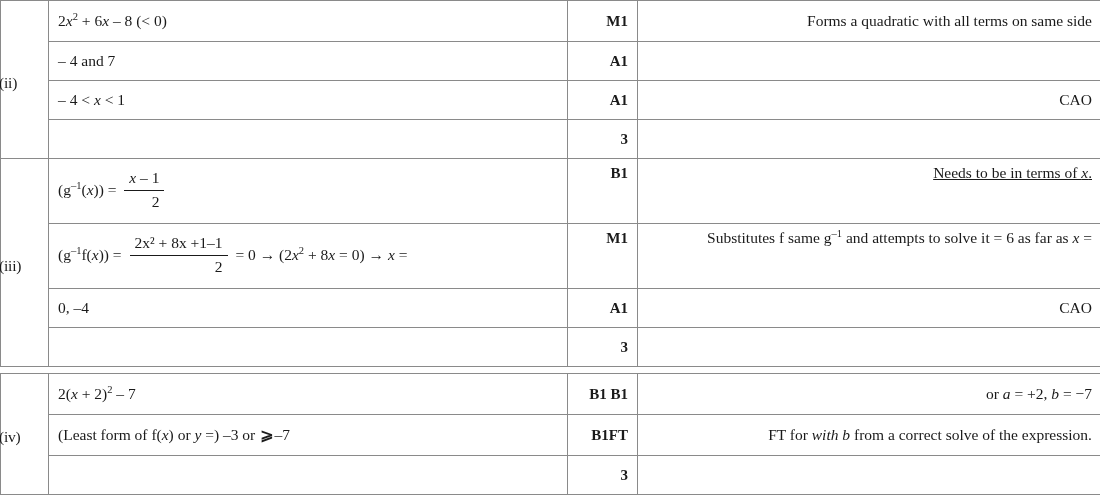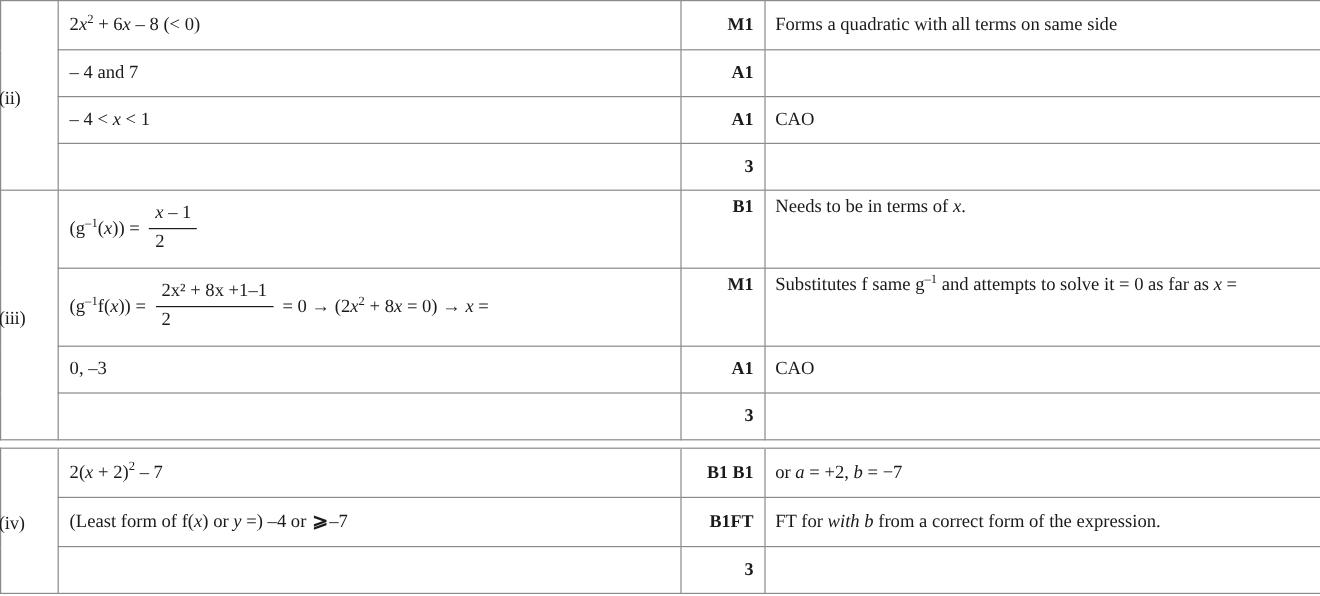--- a/index.html
+++ b/index.html
@@ -70,20 +70,21 @@
   td.mark .cell-pad {
     padding-right: 9px;
     font-weight: bold;
     font-size: 15px;
     white-space: nowrap;
   }
 
   
   td.comment {
     border-right: none;
+    text-align: right;
   }
   td.comment .cell-pad {
     padding-left: 8px;
     font-size: 15.5px;
   }
 
   
   tr.gap td {
     border-left: none;
     border-right: none;
@@ -99,21 +100,21 @@
   }
 
   
   .mathvar { font-style: italic; }
   .sup { font-size: 0.68em; vertical-align: super; line-height: 0; }
   .negsup { font-size: 0.68em; vertical-align: super; line-height: 0; }
 
   .frac {
     display: inline-block;
     vertical-align: middle;
-    text-align: left;
+    text-align: right;
     margin: 0 4px;
     position: relative;
     top: -1px;
   }
   .frac .num {
     display: block;
     padding: 0 5px 1px 5px;
     border-bottom: 1.4px solid #1a1a1a;
     white-space: nowrap;
   }
@@ -201,40 +202,40 @@
       <tr>
         <td class="label" rowspan="4">
           <div class="label-txt">(iii)</div>
         </td>
         <td class="work tall">
           <div class="cell-pad"><span>(g</span><span class="negsup">–1</span><span>(</span><span class="mathvar">x</span><span>)) = </span><span class="frac"><span class="num"><span class="mathvar">x</span><span> – 1</span></span><span class="den">2</span></span></div>
         </td>
         <td class="mark tall" style="vertical-align:top;">
           <div class="cell-pad">B1</div>
         </td>
-        <td class="comment tall" style="vertical-align:top;">
+        <td class="comment tall" style="vertical-align:top;text-decoration:underline;">
           <div class="cell-pad"><span>Needs to be in terms of </span><span class="mathvar">x</span><span>.</span></div>
         </td>
       </tr>
 
       <tr>
         <td class="work tall">
           <div class="cell-pad"><span>(g</span><span class="negsup">–1</span><span>f(</span><span class="mathvar">x</span><span>)) = </span><span class="frac"><span class="num">2x² + 8x +1–1</span><span class="den">2</span></span><span> = 0 → (2</span><span class="mathvar">x</span><span class="sup">2</span><span> + 8</span><span class="mathvar">x</span><span> = 0) → </span><span class="mathvar">x</span><span> =</span></div>
         </td>
         <td class="mark tall" style="vertical-align:top;">
           <div class="cell-pad">M1</div>
         </td>
         <td class="comment tall" style="vertical-align:top;">
-          <div class="cell-pad"><span>Substitutes f same g</span><span class="negsup">–1</span><span> and attempts to solve it = 0 as far as </span><span class="mathvar">x</span><span> =</span></div>
-        </td>
-      </tr>
-
-      <tr>
-        <td class="work short">
-          <div class="cell-pad">0, –3</div>
+          <div class="cell-pad"><span>Substitutes f same g</span><span class="negsup">–1</span><span> and attempts to solve it = 6 as far as </span><span class="mathvar">x</span><span> =</span></div>
+        </td>
+      </tr>
+
+      <tr>
+        <td class="work short">
+          <div class="cell-pad">0, –4</div>
         </td>
         <td class="mark short">
           <div class="cell-pad">A1</div>
         </td>
         <td class="comment short">
           <div class="cell-pad">CAO</div>
         </td>
       </tr>
 
       <tr>
@@ -266,27 +267,27 @@
         <td class="mark mid">
           <div class="cell-pad">B1 B1</div>
         </td>
         <td class="comment mid">
           <div class="cell-pad"><span>or </span><span class="mathvar">a</span><span> = +2, </span><span class="mathvar">b</span><span> = −7</span></div>
         </td>
       </tr>
 
       <tr>
         <td class="work mid">
-          <div class="cell-pad"><span>(Least form of f(</span><span class="mathvar">x</span><span>) or </span><span class="mathvar">y</span><span> =)  –4 or </span><span class="ge">⩾</span><span>–7</span></div>
+          <div class="cell-pad"><span>(Least form of f(</span><span class="mathvar">x</span><span>) or </span><span class="mathvar">y</span><span> =)  –3 or </span><span class="ge">⩾</span><span>–7</span></div>
         </td>
         <td class="mark mid">
           <div class="cell-pad">B1FT</div>
         </td>
         <td class="comment mid">
-          <div class="cell-pad"><span>FT for </span><em>with b</em><span> from a correct form of the expression.</span></div>
+          <div class="cell-pad"><span>FT for </span><em>with b</em><span> from a correct solve of the expression.</span></div>
         </td>
       </tr>
 
       <tr>
         <td class="work short">
           <div class="cell-pad"></div>
         </td>
         <td class="mark short">
           <div class="cell-pad">3</div>
         </td>

